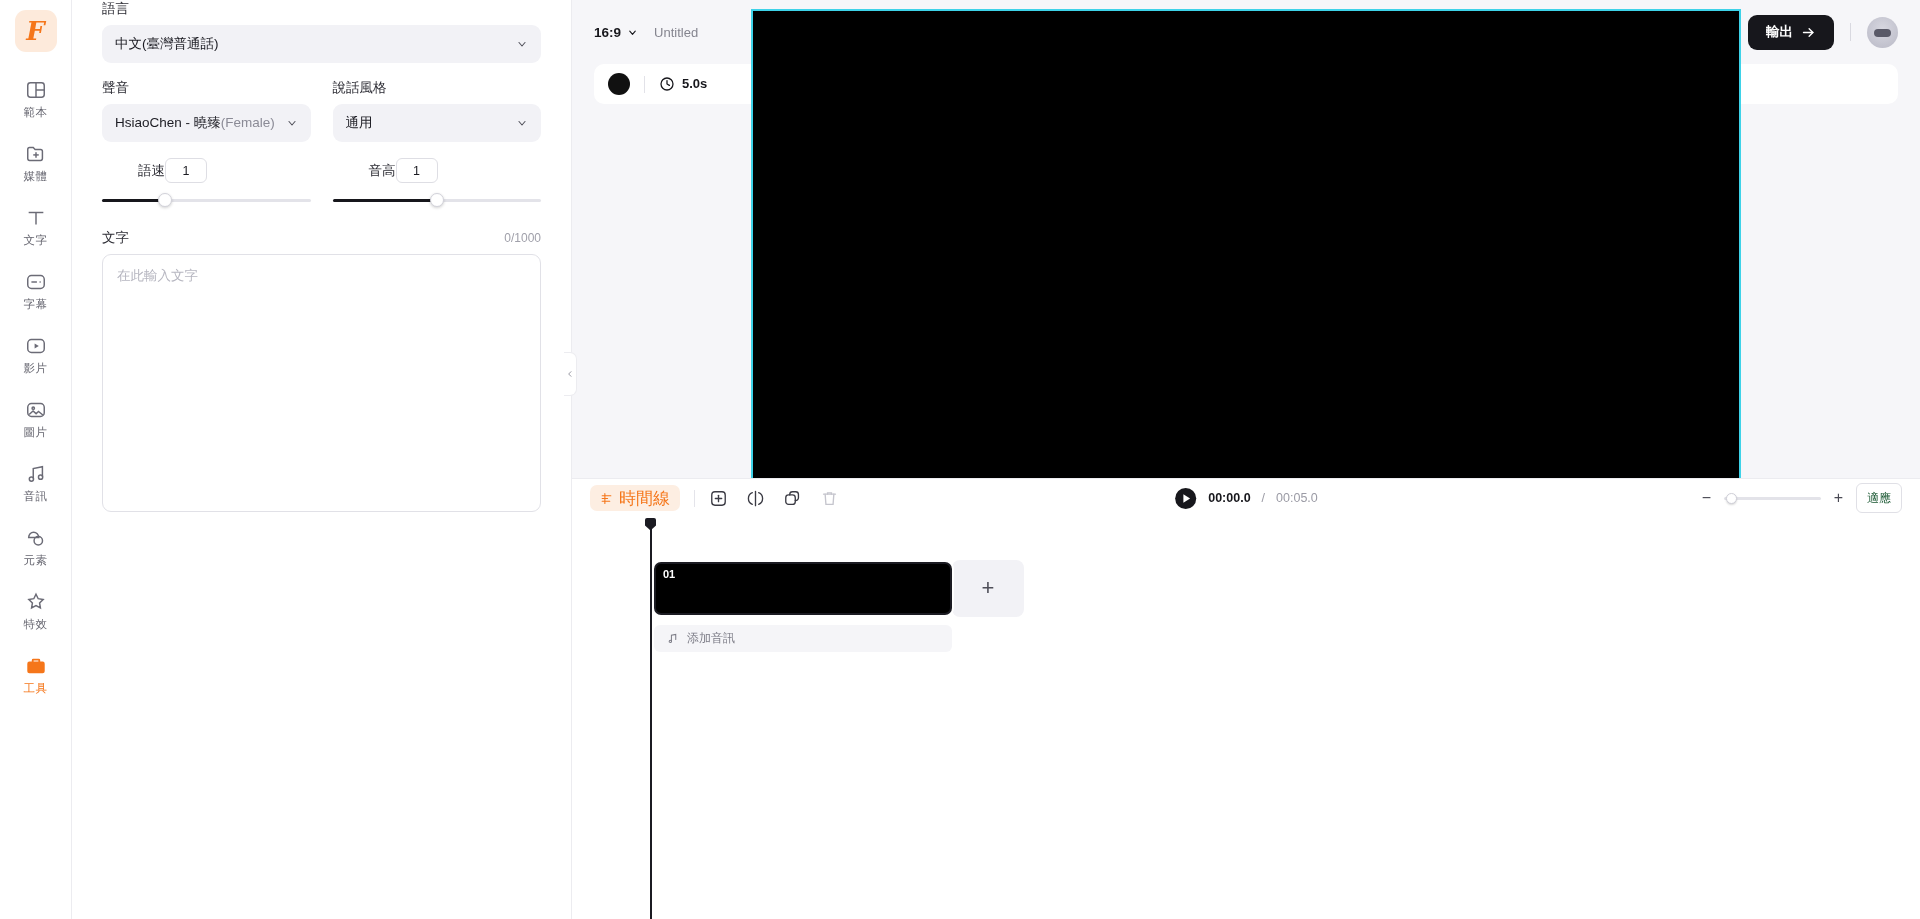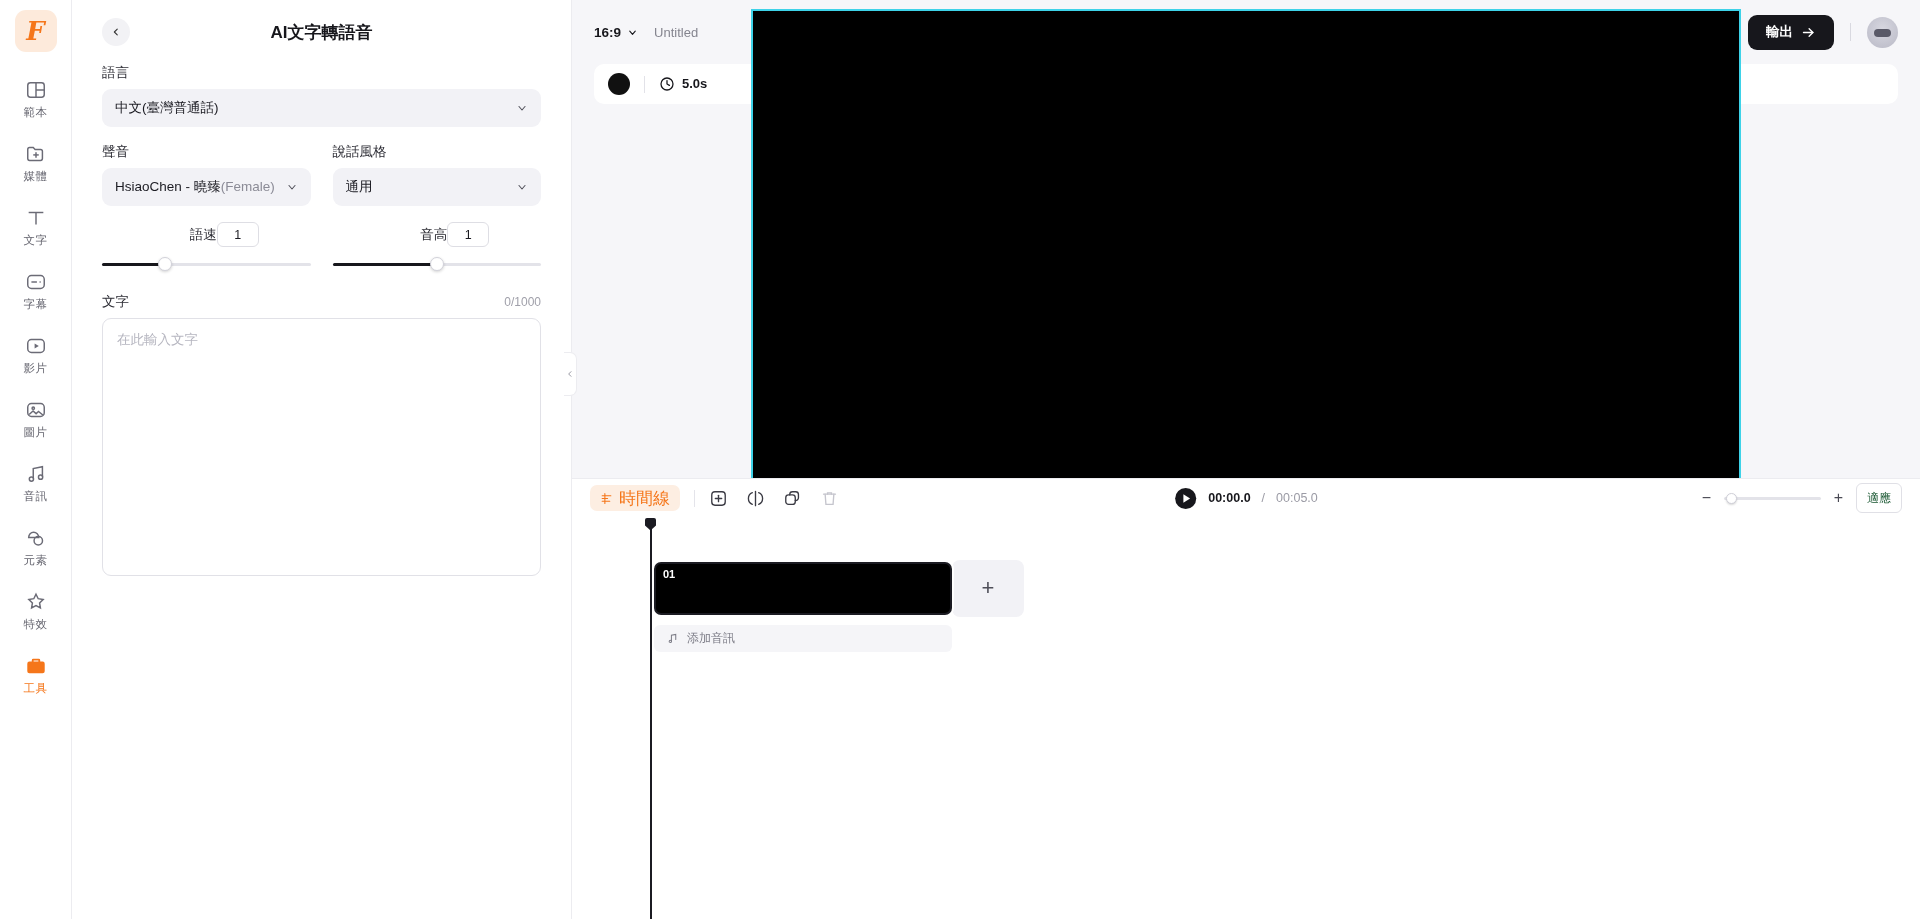--- a/index.html
+++ b/index.html
@@ -57,21 +57,21 @@
     height: 38px; background: #f2f2f6; border-radius: 9px;
     display: flex; align-items: center; padding: 0 13px;
     font-size: 13.5px; color: #1b1b22; cursor: pointer; position: relative;
   }
   .select-box .val { flex: 1; white-space: nowrap; overflow: hidden; text-overflow: ellipsis; }
   .select-box .sub { color: #8b8b96; }
   .chev { width: 12px; height: 12px; flex: 0 0 12px; color: #55555e; }
   .two-col { display: flex; gap: 22px; margin-top: 16px; }
   .two-col > div { flex: 1; min-width: 0; }
 
-  .slider-row { display: flex; align-items: center; justify-content: center; padding-left: 36px; }
+  .slider-row { display: flex; align-items: center; justify-content: flex-start; padding-left: 36px; }
   .num-box {
     width: 42px; height: 25px; border: 1px solid #dedee4; border-radius: 6px;
     display: flex; align-items: center; justify-content: center;
     font-size: 12.5px; color: #1b1b22; background: #fff; cursor: text;
   }
   .slider {
     position: relative; height: 18px; margin-top: 8px; cursor: pointer;
   }
   .slider .track {
     position: absolute; top: 8px; left: 0; right: 0; height: 2.5px;
@@ -354,28 +354,20 @@
         <svg viewBox="0 0 24 24" fill="currentColor">
             <path d="M9 4.2h6a1.6 1.6 0 0 1 1.6 1.6v1.4h2.6A2.3 2.3 0 0 1 21.5 9.5v8.2a2.3 2.3 0 0 1-2.3 2.3H4.8a2.3 2.3 0 0 1-2.3-2.3V9.5a2.3 2.3 0 0 1 2.3-2.3h2.6V5.8A1.6 1.6 0 0 1 9 4.2zm.4 3h5.2V5.9H9.4z"></path>
           </svg>
       </span>
       <span class="ri-label">工具</span>
     </div>
   </div>
 
   <div class="panel">
 
-    <div class="panel-head">
-      <div class="back-btn">
-        <svg width="10" height="10" viewBox="0 0 24 24" fill="none" stroke="currentColor" stroke-width="2.6" stroke-linecap="round" stroke-linejoin="round">
-            <polyline points="15 5 8 12 15 19"></polyline>
-          </svg>
-      </div>
-      <div class="panel-title">AI文字轉語音</div>
-    </div>
 
     
     <label class="field-label">語言</label>
     <div class="select-box">
       <span class="val">中文(臺灣普通話)</span>
       <svg class="chev" viewBox="0 0 24 24" fill="none" stroke="currentColor" stroke-width="2.2" stroke-linecap="round" stroke-linejoin="round">
           <polyline points="6 9 12 16 18 9"></polyline>
         </svg>
     </div>
 

